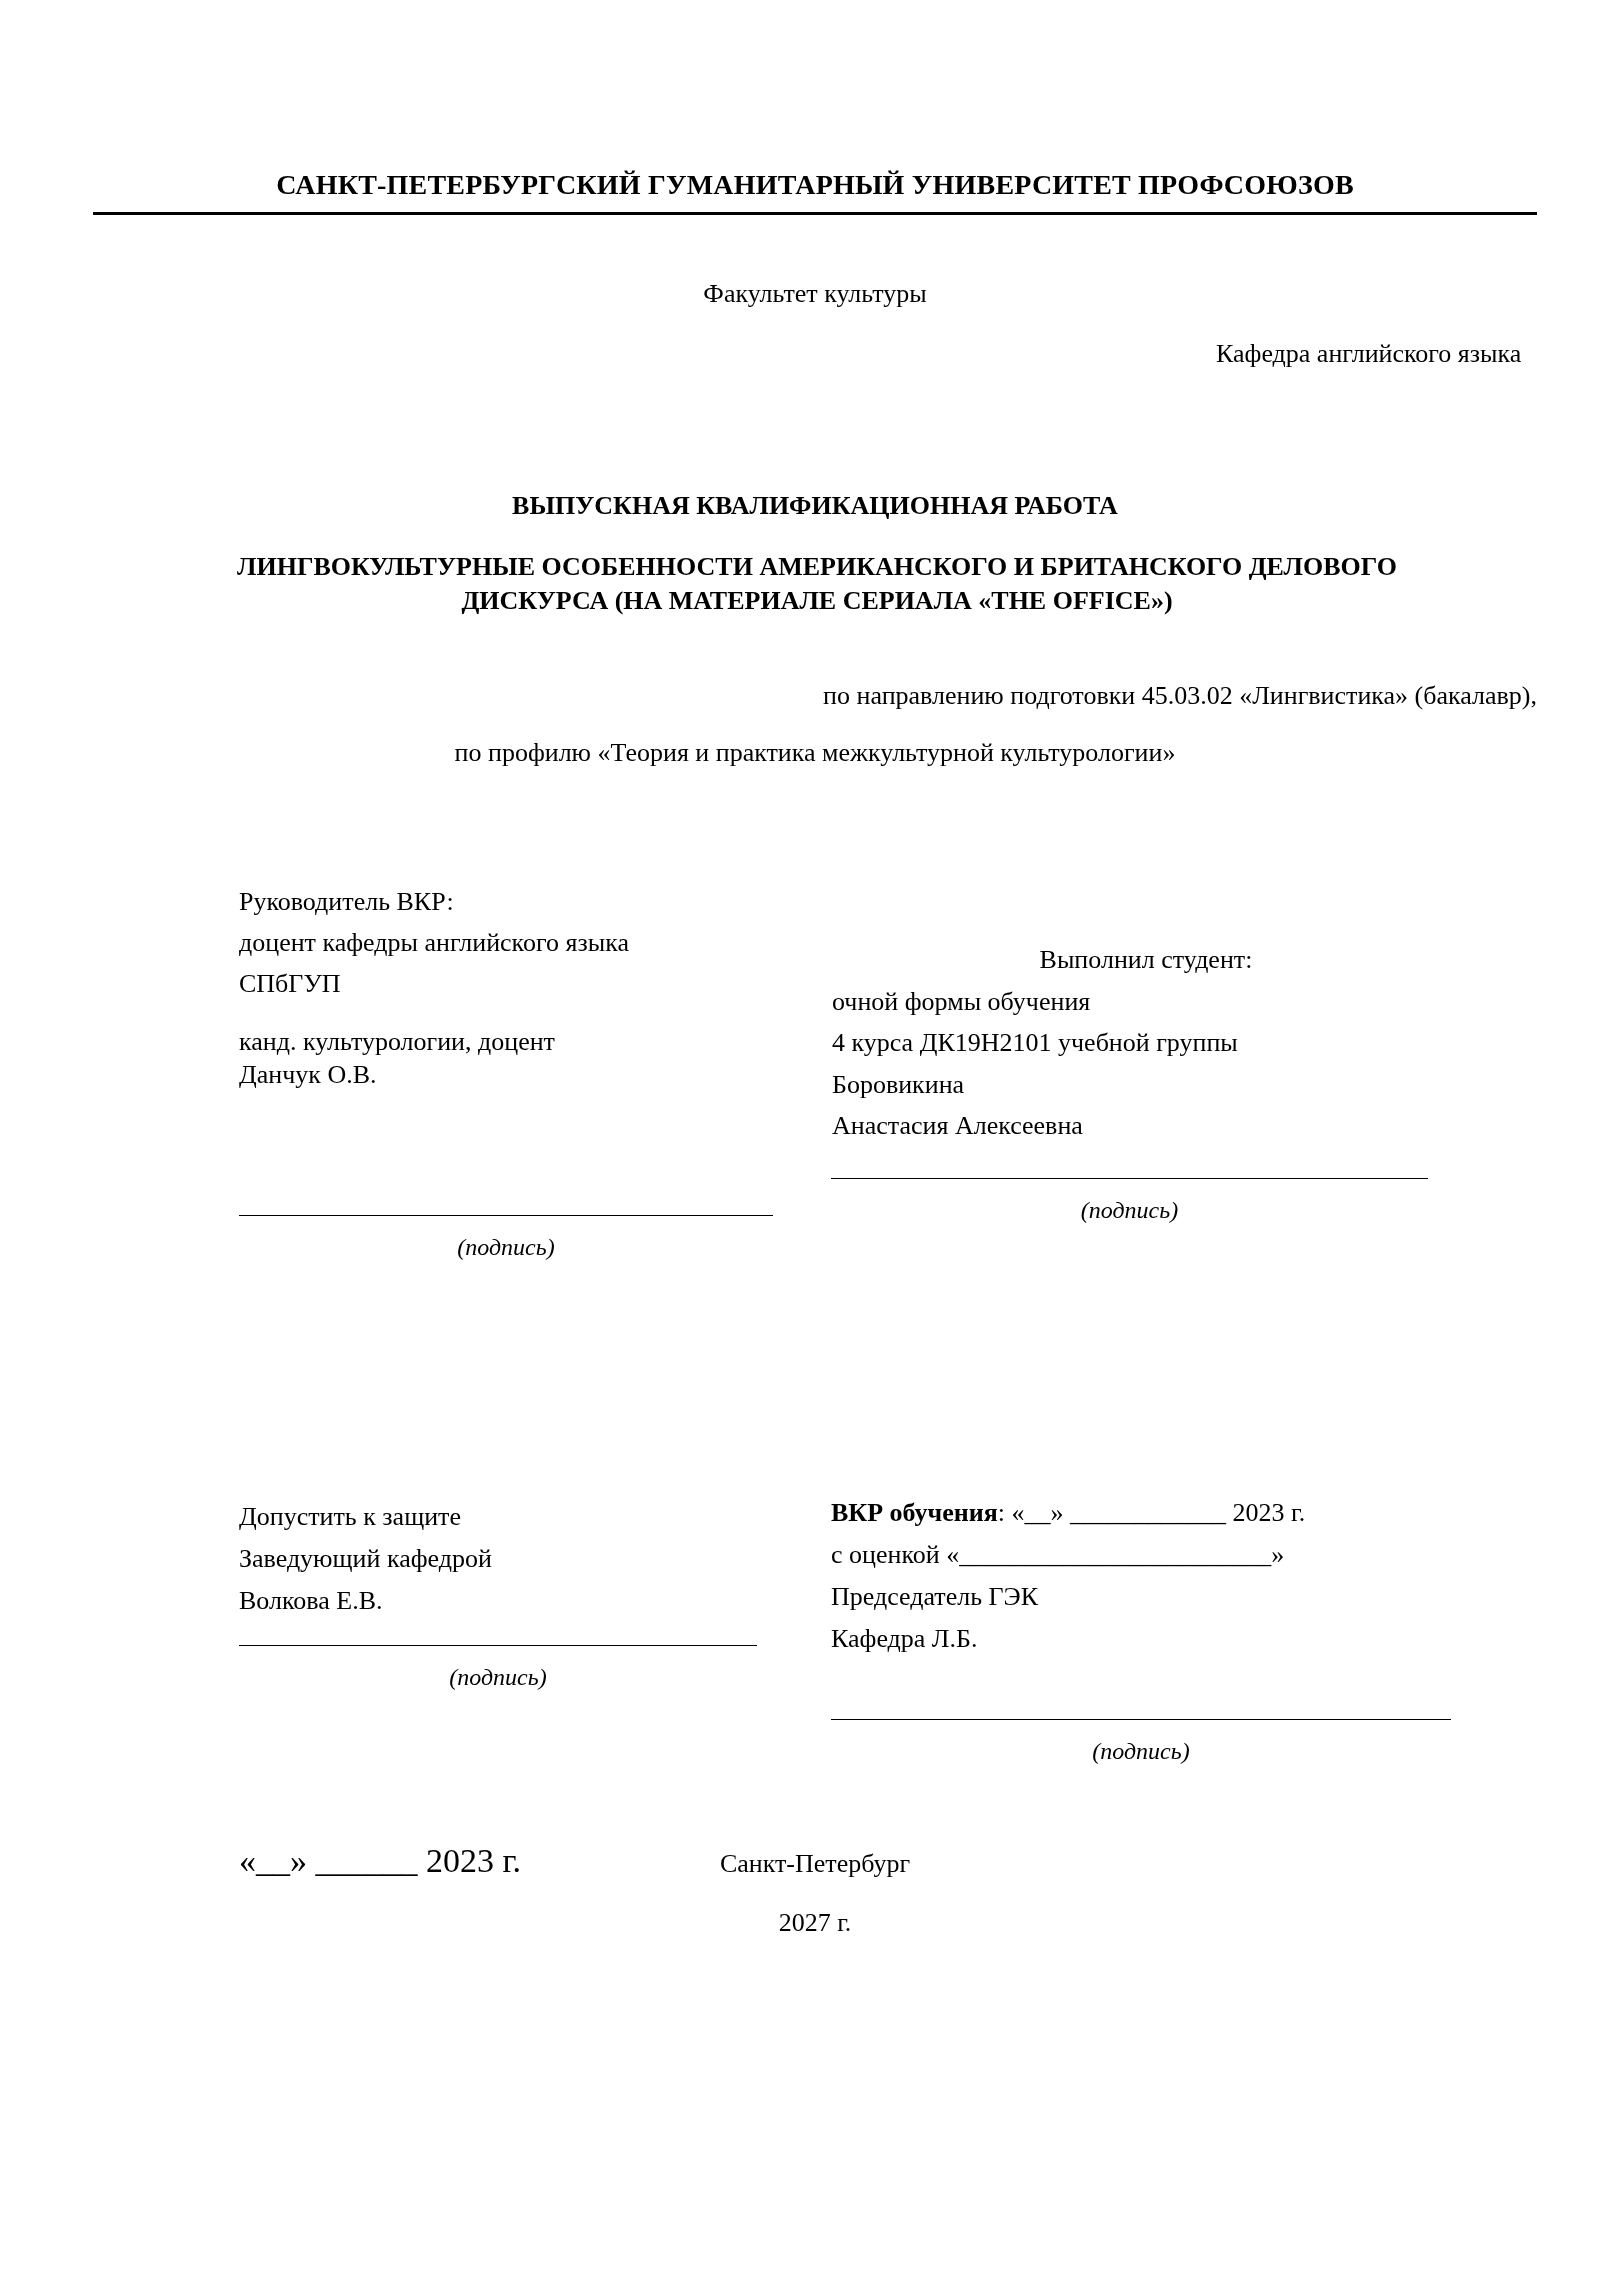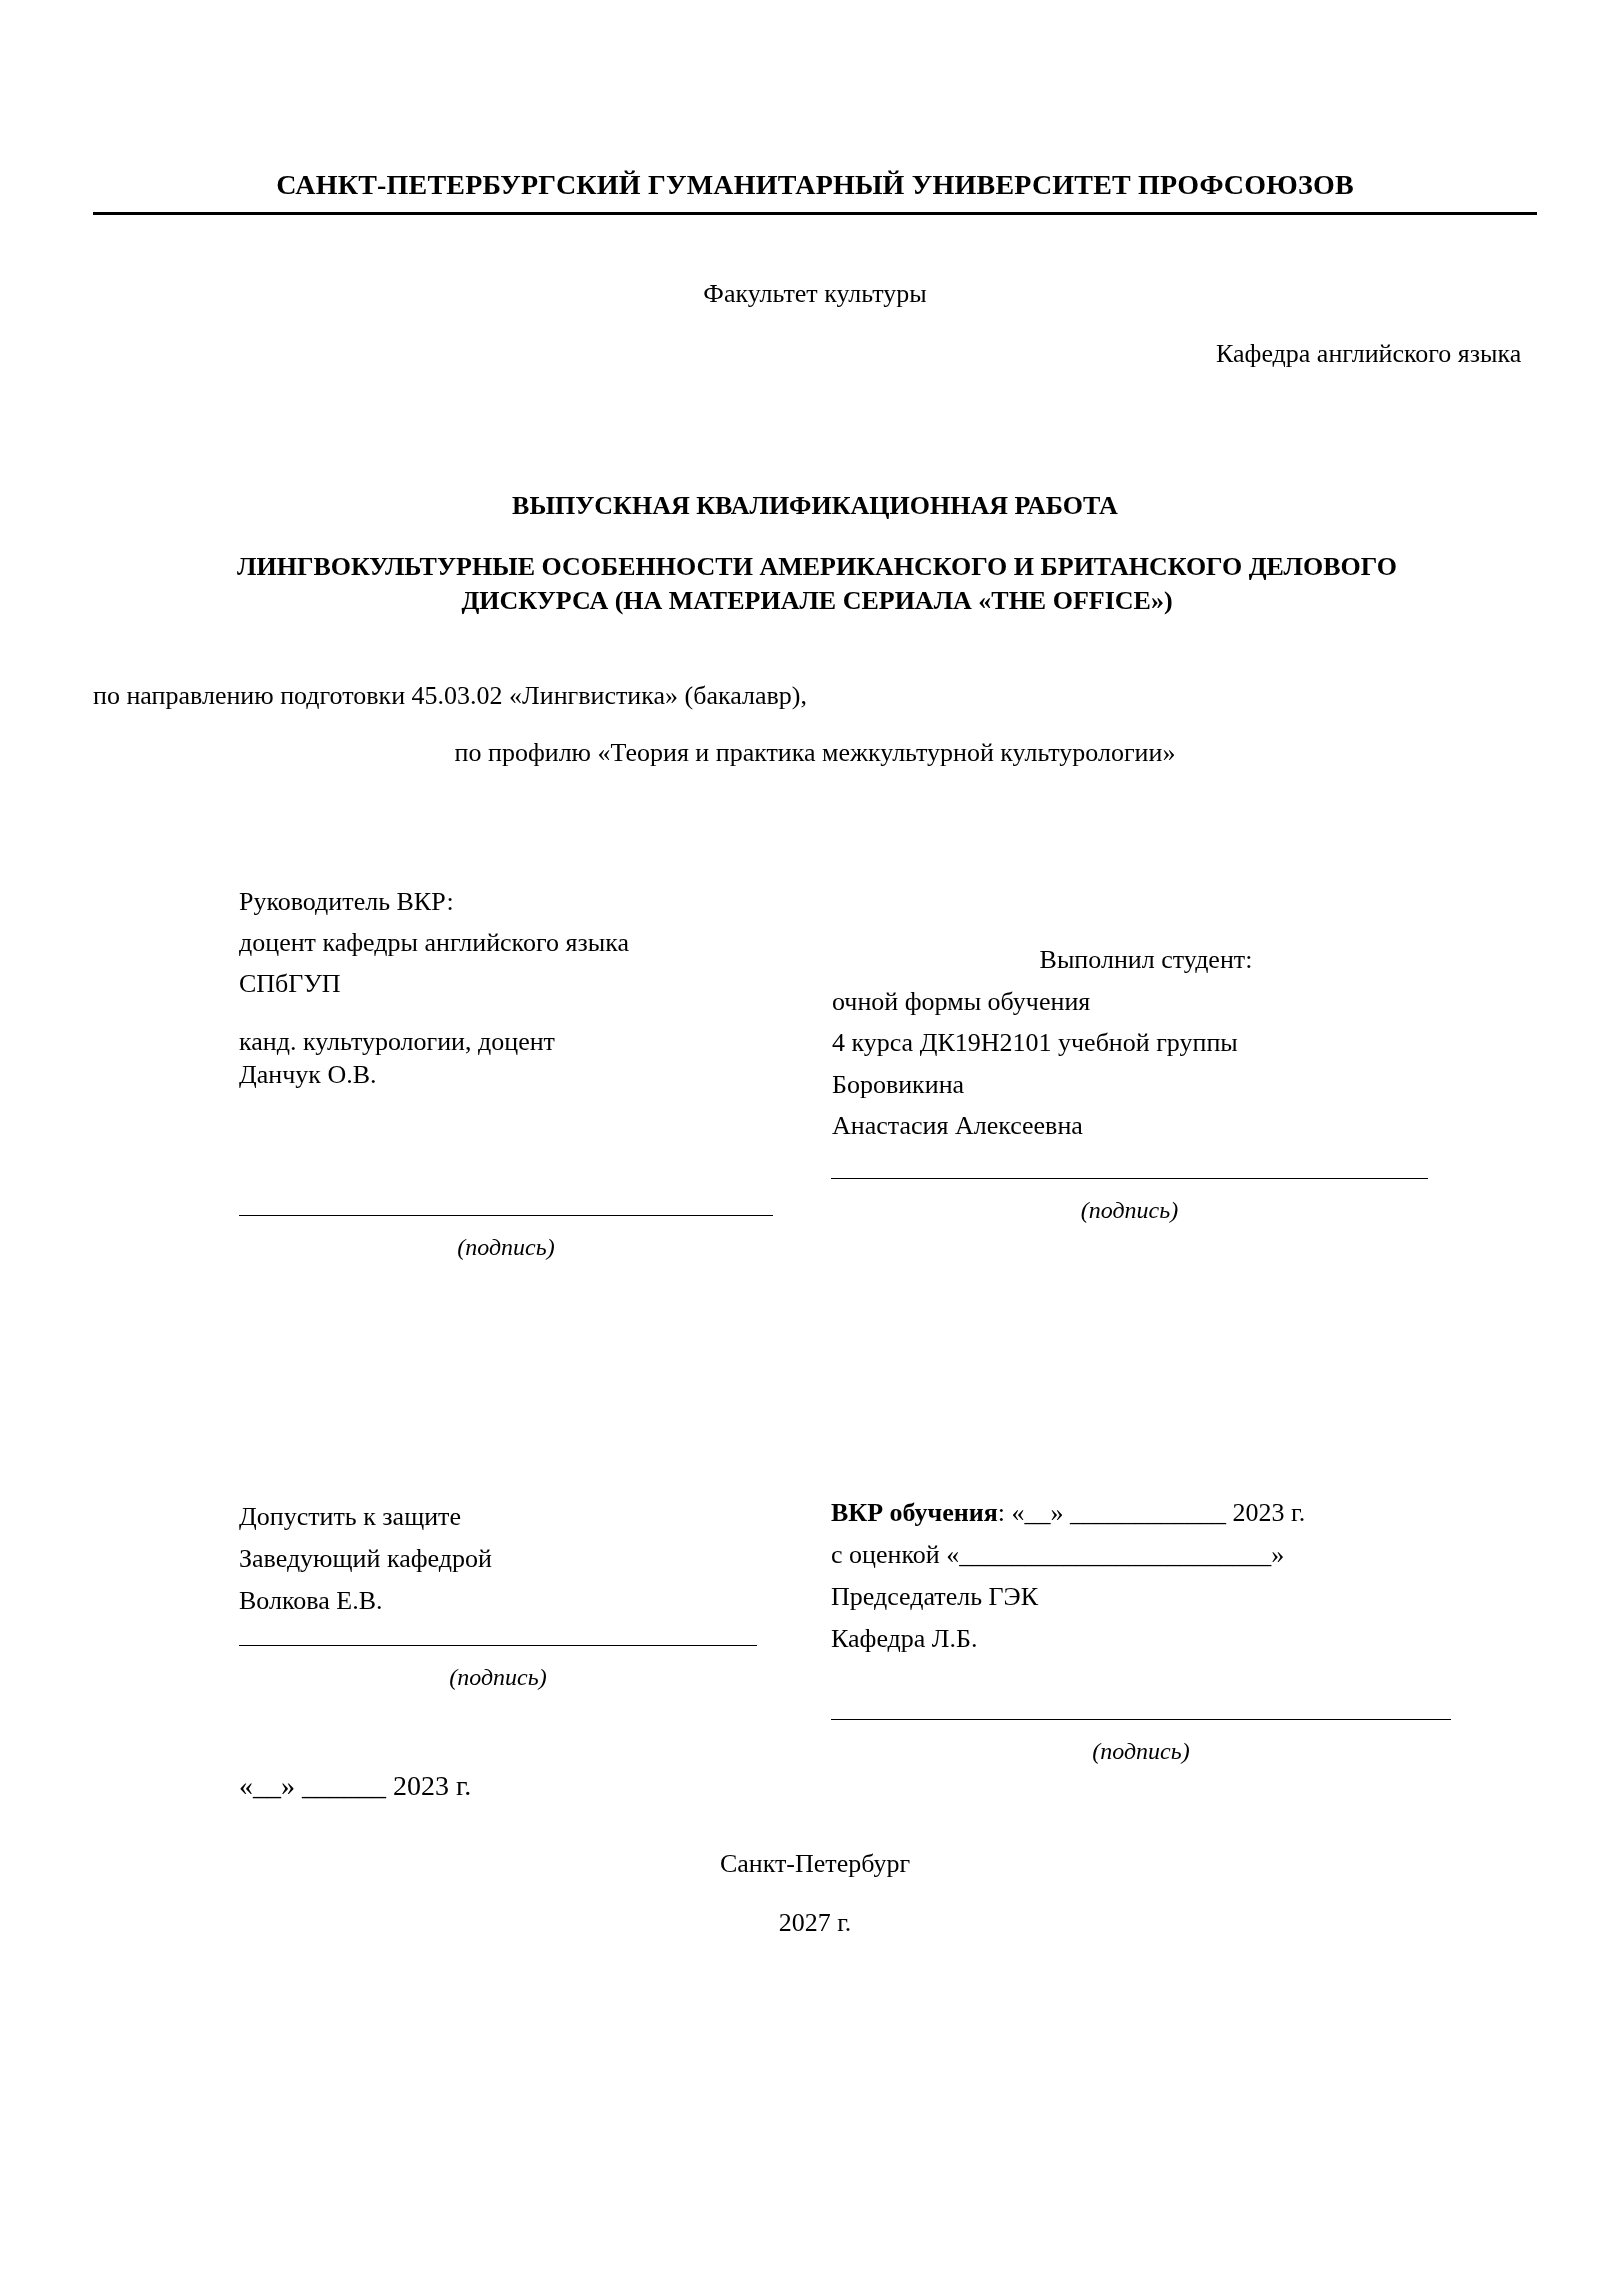--- a/index.html
+++ b/index.html
@@ -78,21 +78,21 @@
     text-align: center;
     font-size: 26px;
     font-weight: bold;
     line-height: 1.32;
   }
   .direction {
     position: absolute;
     left: 93px;
     top: 681px;
     width: 1444px;
-    text-align: left;
+    text-align: right;
     font-size: 26px;
   }
   .profile {
     position: absolute;
     left: 93px;
     top: 738px;
     width: 1444px;
     text-align: center;
     font-size: 26px;
   }
@@ -157,22 +157,22 @@
   }
   .admit-sig {
     position: absolute;
     left: 239px;
     top: 1645px;
     width: 518px;
   }
   .admit-date {
     position: absolute;
     left: 239px;
-    top: 1770px;
-    font-size: 28px;
+    top: 1842px;
+    font-size: 34px;
   }
 
   .defense-block {
     position: absolute;
     left: 831px;
     top: 1492px;
     width: 652px;
     font-size: 26px;
     line-height: 1.62;
   }

